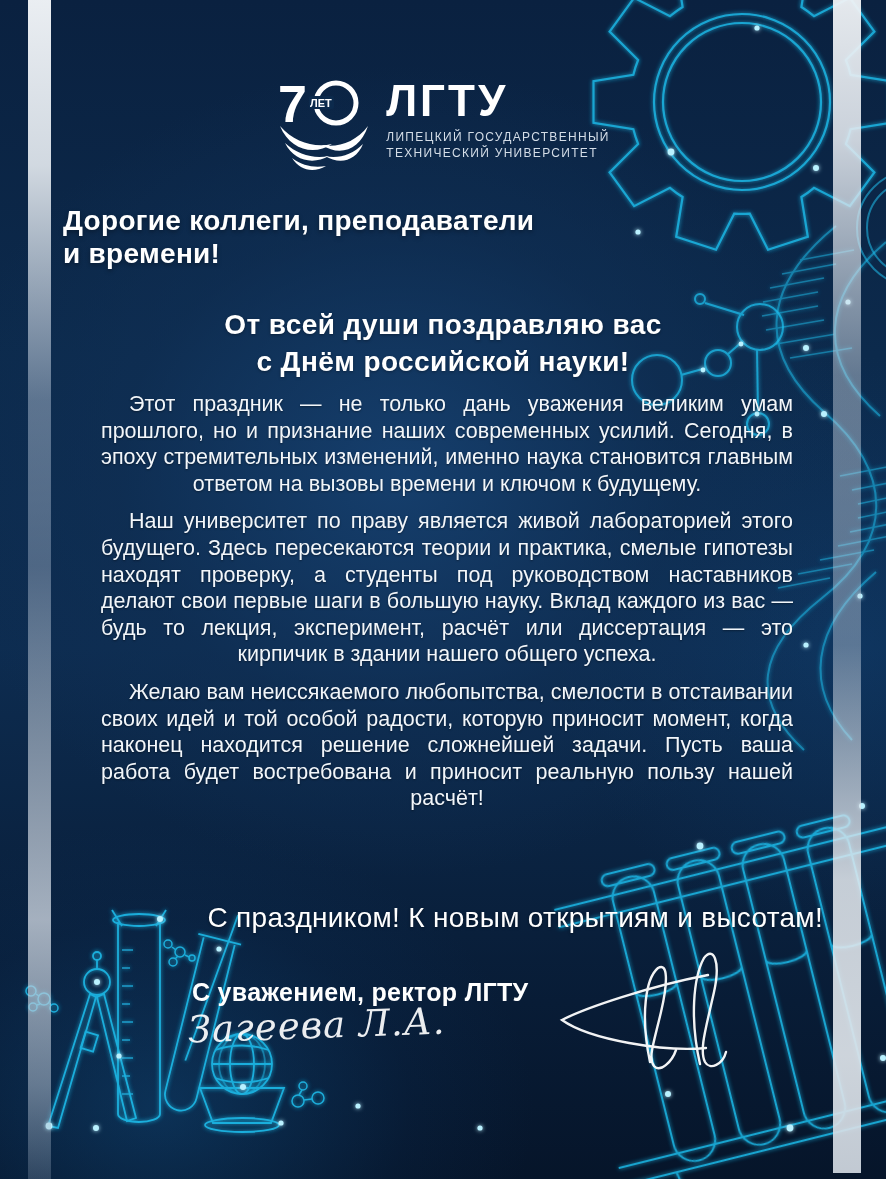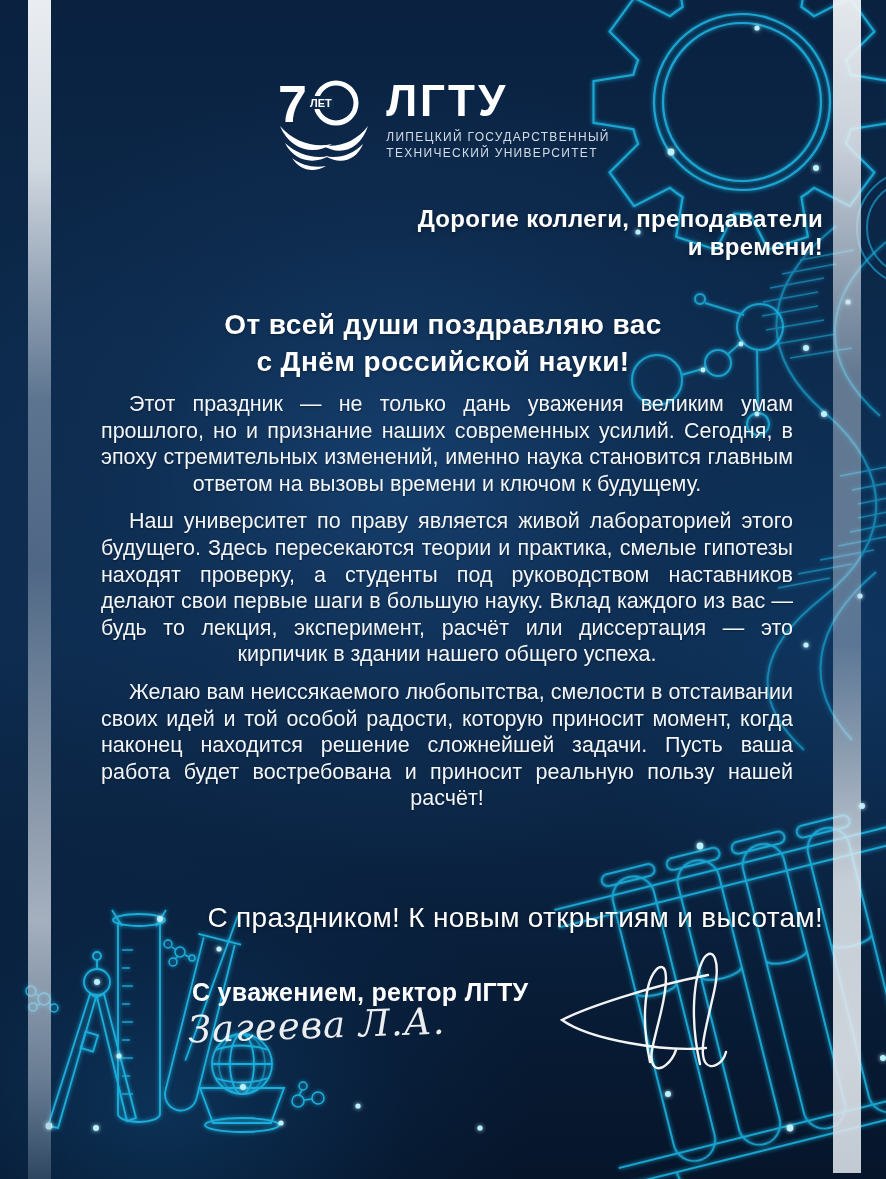--- a/index.html
+++ b/index.html
@@ -31,22 +31,22 @@
       rgba(214,221,229,.90) 100%);
   }
   .content{position:absolute;left:0;top:0;width:886px;height:1179px;z-index:3;}
 
   .logo{position:absolute;top:70px;left:0;width:886px;display:flex;justify-content:center;align-items:center;gap:14px;}
   .emblem{position:relative;width:96px;height:100px;flex:0 0 auto;}
   .logo-text{display:flex;flex-direction:column;}
   .logo-abbr{font-size:44px;font-weight:700;letter-spacing:3px;line-height:1;}
   .logo-sub{margin-top:6px;font-size:12px;letter-spacing:1.3px;color:#d4dde7;line-height:1.35;font-weight:400;}
 
-  .heading{position:absolute;top:205px;left:63px;width:760px;text-align:right;
-    font-size:24px;font-weight:800;line-height:1.17;letter-spacing:.3px;
+  .heading{position:absolute;top:205px;left:63px;width:760px;text-align:left;
+    font-size:28px;font-weight:800;line-height:1.17;letter-spacing:.3px;
     text-shadow:0 2px 4px rgba(0,0,0,.35);}
   .subheading{position:absolute;top:307px;left:93px;width:700px;text-align:center;
     font-size:28px;font-weight:700;line-height:1.32;letter-spacing:.4px;
     text-shadow:0 1px 3px rgba(0,0,0,.35);}
 
   .body-text{position:absolute;top:391px;left:93px;width:700px;
     font-size:21.5px;line-height:26.6px;color:#f2f6fa;
     text-shadow:0 1px 2px rgba(0,0,0,.4);}
   .body-text p{margin:0 0 11px 8px;text-align:justify;text-align-last:center;text-indent:28px;}
 

